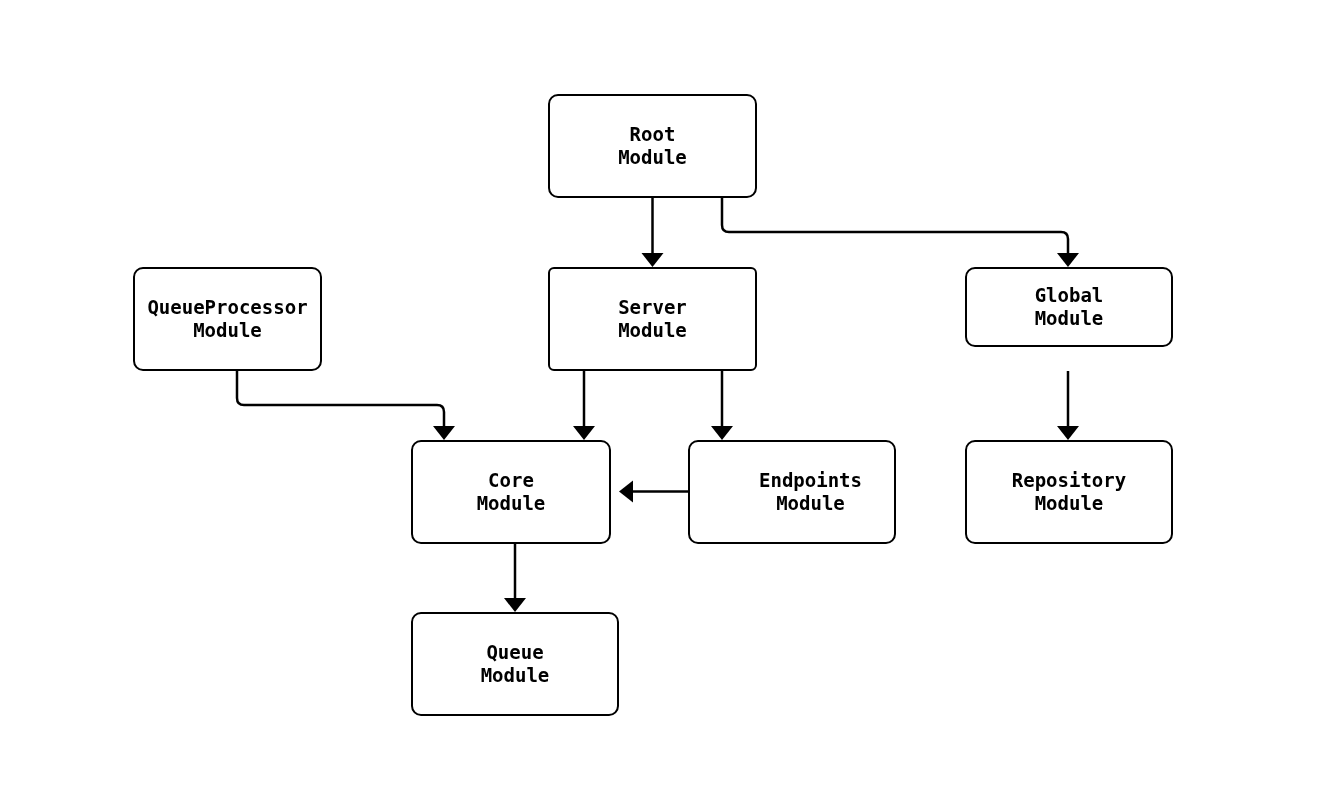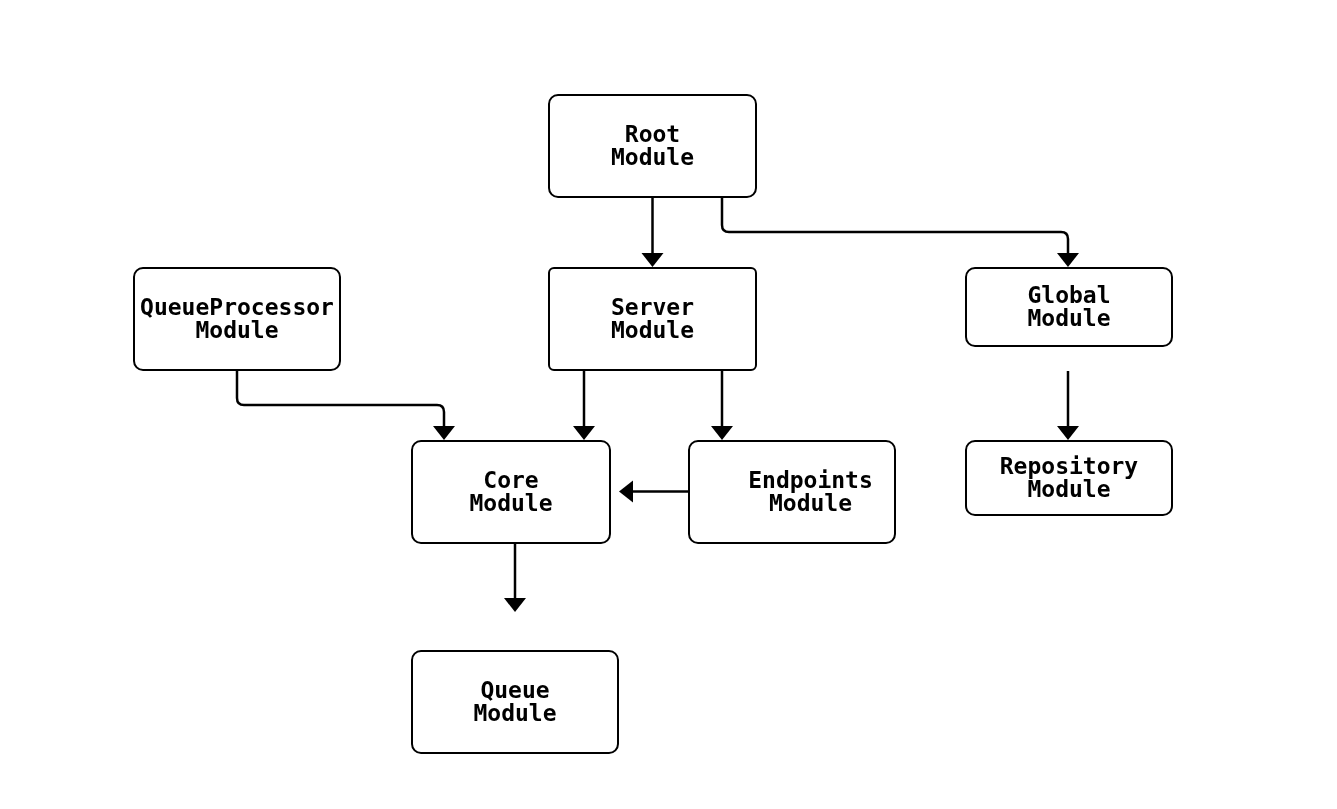--- a/index.html
+++ b/index.html
@@ -33,34 +33,34 @@
     position: absolute;
     box-sizing: border-box;
     background: var(--node-fill, #ffffff);
     border: 2.5px solid var(--node-border, #000000);
     border-radius: 10px;
     display: flex;
     align-items: center;
     justify-content: center;
     text-align: center;
     font-weight: bold;
-    font-size: 23px;
+    font-size: 19px;
     line-height: 23px;
     color: var(--text, #000000);
     white-space: pre-line;
   }
   
   .n-root          { left: 548px; top:  94px; width: 209px; height: 104px; }
   .n-server        { left: 548px; top: 267px; width: 209px; height: 104px; border-radius: 6px; }
-  .n-queueprocessor{ left: 133px; top: 267px; width: 208px; height: 104px; }
+  .n-queueprocessor{ left: 133px; top: 267px; width: 189px; height: 104px; }
   .n-global        { left: 965px; top: 267px; width: 208px; height: 80px; }
   .n-core          { left: 411px; top: 440px; width: 200px; height: 104px; justify-content: center; }
   .n-endpoints     { left: 688px; top: 440px; width: 208px; height: 104px; padding-left: 37px; }
-  .n-repository    { left: 965px; top: 440px; width: 208px; height: 76px; }
-  .n-queue         { left: 411px; top: 612px; width: 208px; height: 104px; margin-top: 38px; }
+  .n-repository    { left: 965px; top: 440px; width: 208px; height: 104px; }
+  .n-queue         { left: 411px; top: 612px; width: 208px; height: 104px; }
 </style>
 </head>
 <body>
 
 <div class="stage">
 
   <svg class="edges" viewBox="0 0 1337 809" aria-hidden="true">
 
     <g>
       <path d="M652.5 198 L652.5 254"></path>

